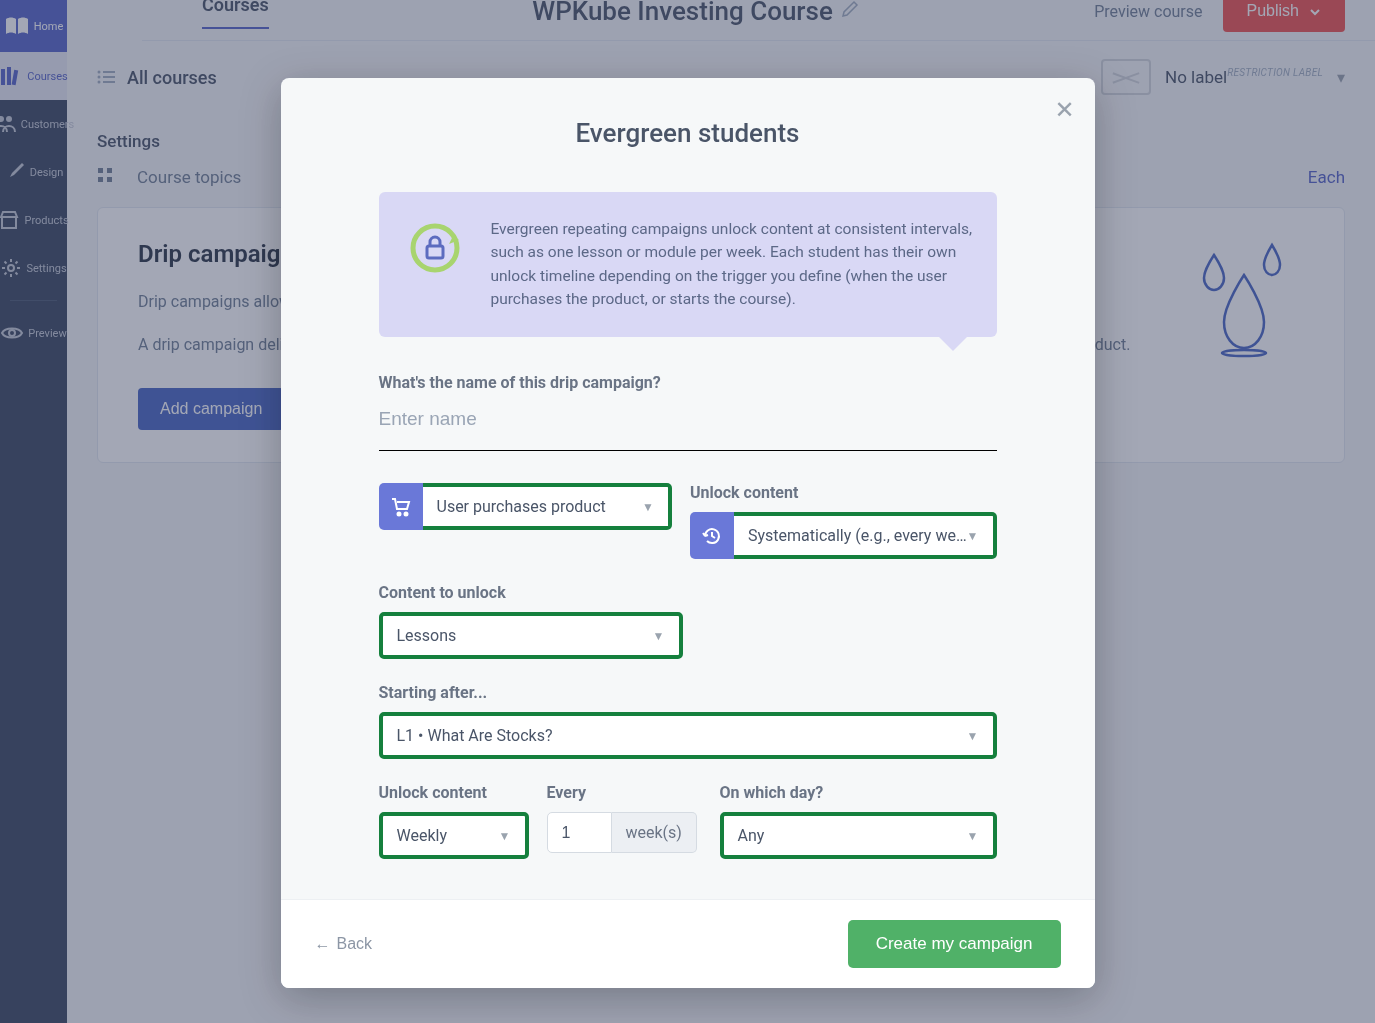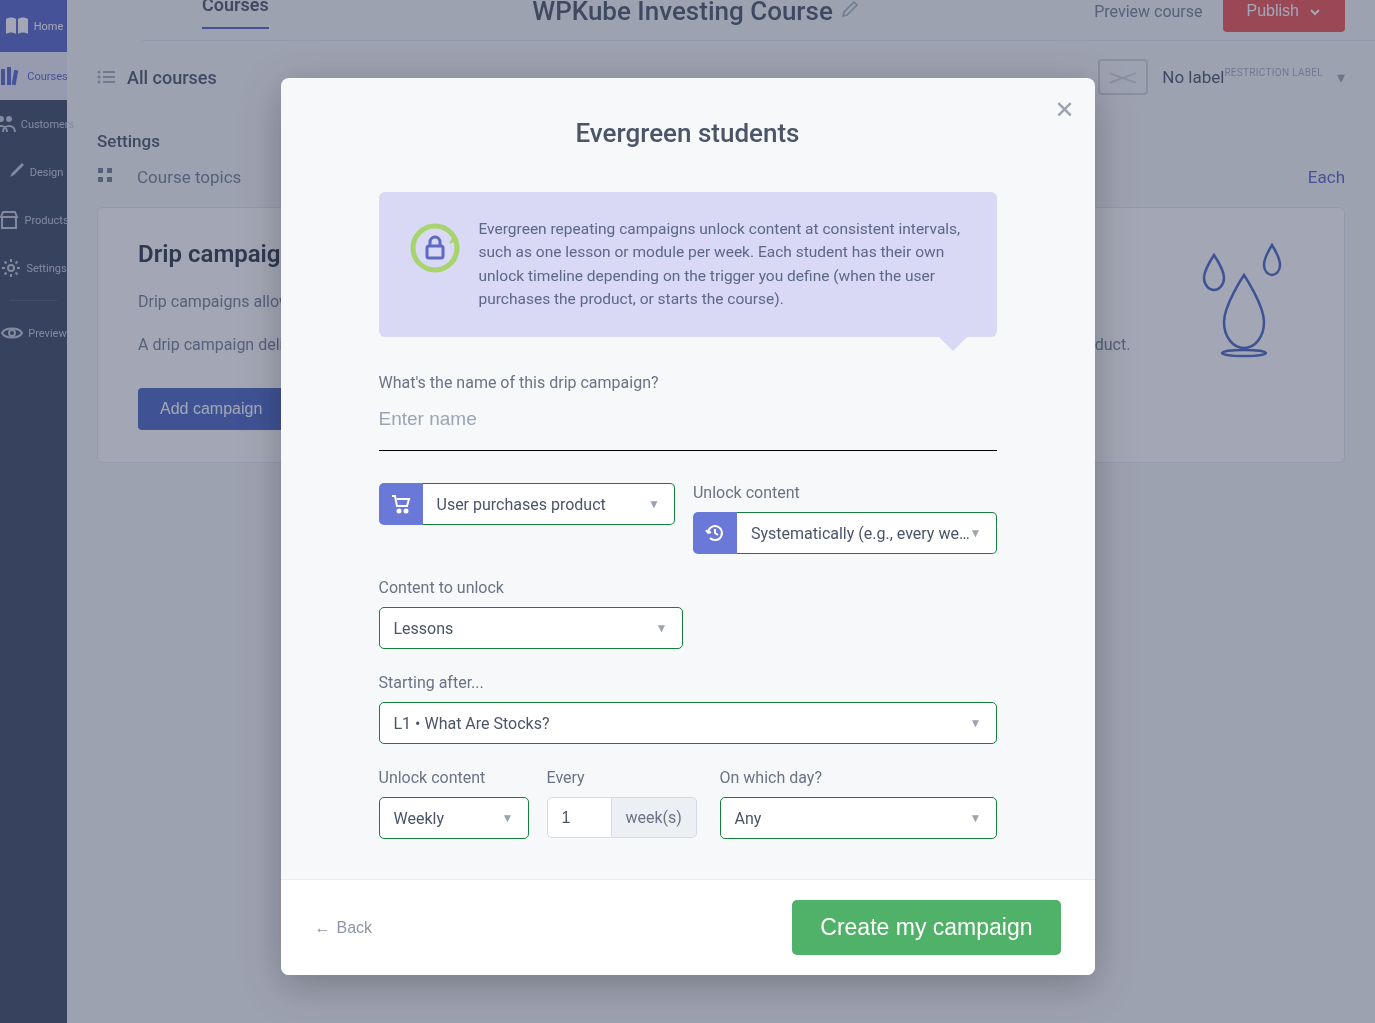--- a/index.html
+++ b/index.html
@@ -29,21 +29,21 @@
 .sub-bar { display: flex; align-items: center; justify-content: space-between; padding: 18px 30px; }
 .all-courses { display: flex; align-items: center; gap: 12px; color: #4a5568; font-size: 18px; font-weight: 500; margin-left: 0; }
 .list-icon { color: #a0aec0; }
 .label-group { display: flex; align-items: center; gap: 14px; }
 .label-envelope { width: 50px; height: 36px; border: 2px solid #d1d5db; border-radius: 4px; position: relative; }
 .label-envelope::before,.label-envelope::after{content:'';position:absolute;background:#d1d5db;}
 .label-envelope::before{width:60%;height:2px;top:50%;left:20%;transform:rotate(20deg);}
 .label-envelope::after{width:60%;height:2px;top:50%;left:20%;transform:rotate(-20deg);}
 .label-text { display: flex; flex-direction: row; }
 .no-label { font-size: 17px; color: #4a5568; }
-.restriction { font-size: 10px; color: #a0aec0; letter-spacing: 0.3px; line-height: 1.2; }
+.restriction { font-size: 10px; color: #a0aec0; letter-spacing: 0.3px; line-height: 1.2; font-style: italic; }
 
 
 .settings-title { font-size: 17px; font-weight: 500; color: #4a5568; padding: 18px 30px 16px; }
 .tabs-row { display: flex; align-items: center; justify-content: space-between; padding: 0 30px 20px; }
 .tabs { display: flex; gap: 30px; }
 .tab { display: flex; align-items: center; gap: 24px; color: #718096; font-size: 17px; }
 .tab.active { color: #5765c8; }
 
 
 .drip-card { background: #fff; border: 1px solid #e2e8f0; border-radius: 6px; margin: 0 30px; padding: 32px 40px; display: flex; gap: 40px; }
@@ -56,52 +56,52 @@
 .add-camp-btn { background: #4a67c4; color: #fff; border: none; border-radius: 4px; padding: 12px 22px; font-size: 16px; margin-top: 14px; cursor: pointer; }
 .drops-icon { flex-shrink: 0; width: 120px; }
 
 
 .overlay { position: fixed; inset: 0; background: rgba(50,60,90,0.45); z-index: 10; display: flex; align-items: flex-start; justify-content: center; padding-top: 78px; }
 .modal { width: 814px; background: #f6f8f9; border-radius: 8px; box-shadow: 0 10px 40px rgba(0,0,0,0.25); position: relative; }
 .modal-close { position: absolute; top: 18px; right: 20px; font-size: 24px; color: #9aa3ae; background: none; border: none; cursor: pointer; }
 .modal-body { padding: 40px 98px 30px; }
 .modal-title { text-align: center; font-size: 26px; color: #4a5568; font-weight: 500; margin-bottom: 44px; }
 
-.info-box { background: #d9d8f5; border-radius: 6px; padding: 26px 18px 26px 26px; display: flex; gap: 14px; position: relative; margin-bottom: 36px; }
+.info-box { background: #d9d8f5; border-radius: 6px; padding: 26px 18px 26px 26px; display: flex; gap: 26px; position: relative; margin-bottom: 36px; }
 .info-box::after { content: ''; position: absolute; bottom: -14px; right: 30px; width: 0; height: 0; border-left: 14px solid transparent; border-right: 14px solid transparent; border-top: 14px solid #d9d8f5; }
 .info-icon { flex-shrink: 0; }
 .info-text { color: #5c6887; font-size: 15.5px; line-height: 1.5; }
 
-.field-label { color: #6a7485; font-size: 16px; margin-bottom: 10px; display: block; }
+.field-label { color: #6a7485; font-size: 16px; margin-bottom: 10px; display: block; font-weight: bold; }
 .text-input { width: 100%; border: none; border-bottom: 1px solid #000000; background: transparent; font-size: 19px; padding: 6px 0 20px; color: #4a5568; outline: none; margin-bottom: 32px; }
 .text-input::placeholder { color: #9aa5b5; }
 
 .field-row { display: flex; gap: 18px; margin-bottom: 24px; }
 .field-col { flex: 1; display: flex; flex-direction: column; }
 
 .icon-select { display: flex; align-items: stretch; }
 .icon-box { width: 44px; background: #6a78d8; border-radius: 5px 0 0 5px; display: flex; align-items: center; justify-content: center; color: #fff; }
-.select-box { flex: 1; background: #fff; border: 1px solid #15803d; border-radius: 5px; padding: 10px 14px; display: flex; align-items: center; justify-content: space-between; font-size: 16px; color: #4a5568; min-height: 42px; cursor: pointer; }
+.select-box { flex: 1; background: #fff; border: 4px solid #15803d; border-radius: 5px; padding: 10px 14px; display: flex; align-items: center; justify-content: space-between; font-size: 16px; color: #4a5568; min-height: 42px; cursor: pointer; }
 .icon-select .select-box { border-radius: 0 5px 5px 0; border-left: none; }
 .select-box .chev { color: #9aa3ae; font-size: 12px; }
 .select-box.narrow { width: 150px; flex: initial; }
 .select-box.wide { width: 100%; }
 
 .number-wrap { display: flex; }
 .number-input { width: 65px; background: #fff; border: 1px solid #d5dbe2; border-radius: 5px 0 0 5px; padding: 10px 14px; font-size: 16px; color: #4a5568; outline: none; }
 .unit-box { background: #eceff3; border: 1px solid #d5dbe2; border-left: none; border-radius: 0 5px 5px 0; padding: 10px 14px; font-size: 16px; color: #6a7485; }
 
 .bottom-row { display: flex; gap: 18px; margin-bottom: 10px; }
 .bottom-row .field-col:first-child { flex: 0 0 150px; }
 .bottom-row .field-col:nth-child(2) { flex: 0 0 155px; }
 .bottom-row .field-col:nth-child(3) { flex: 1; }
 
 .modal-footer { background: #fff; border-radius: 0 0 8px 8px; display: flex; align-items: center; justify-content: space-between; padding: 20px 34px; border-top: 1px solid #edf0f3; }
 .back-link { color: #8c96a5; font-size: 16px; background: none; border: none; cursor: pointer; display: flex; align-items: center; gap: 6px; }
-.create-btn { background: #50b168; color: #fff; border: none; border-radius: 5px; padding: 14px 28px; font-size: 23px; font-weight: 500; cursor: pointer; }
+.create-btn { background: #50b168; color: #fff; border: none; border-radius: 5px; padding: 14px 28px; font-size: 17px; font-weight: 500; cursor: pointer; }
 
 .truncate { white-space: nowrap; overflow: hidden; text-overflow: ellipsis; max-width: 220px; display: inline-block; }
 </style>
 </head>
 <body>
 
 <div class="sidebar">
   <div class="sidebar-item home">
     <span class="icon">
       <svg width="26" height="20" viewBox="0 0 26 20" fill="none">

